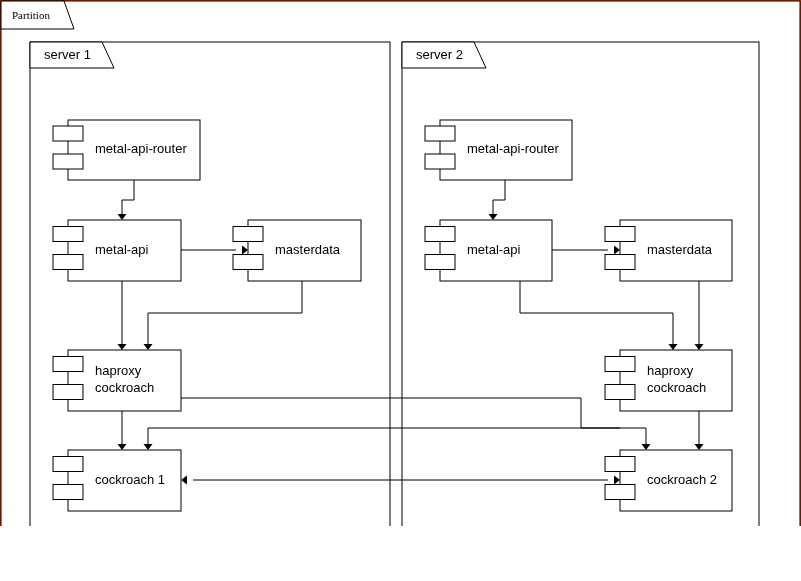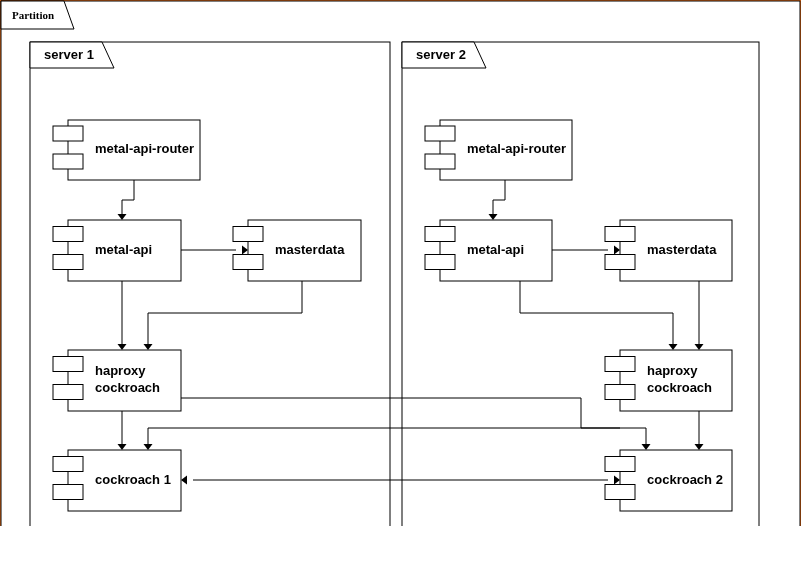--- a/index.html
+++ b/index.html
@@ -8,23 +8,22 @@
     padding: 0;
     background: #ffffff;
   }
   body {
     font-family: "Liberation Sans", sans-serif;
   }
   #canvas {
     position: relative;
     width: 801px;
     height: 526px;
-    background: #f97316;
+    background: #c2410c;
     overflow: hidden;
-    font-weight: bold;
   }
   svg {
     display: block;
   }
   .panel-fill {
     fill: #ffffff;
     stroke: #000000;
     stroke-width: 1;
   }
   .tab-shape {

